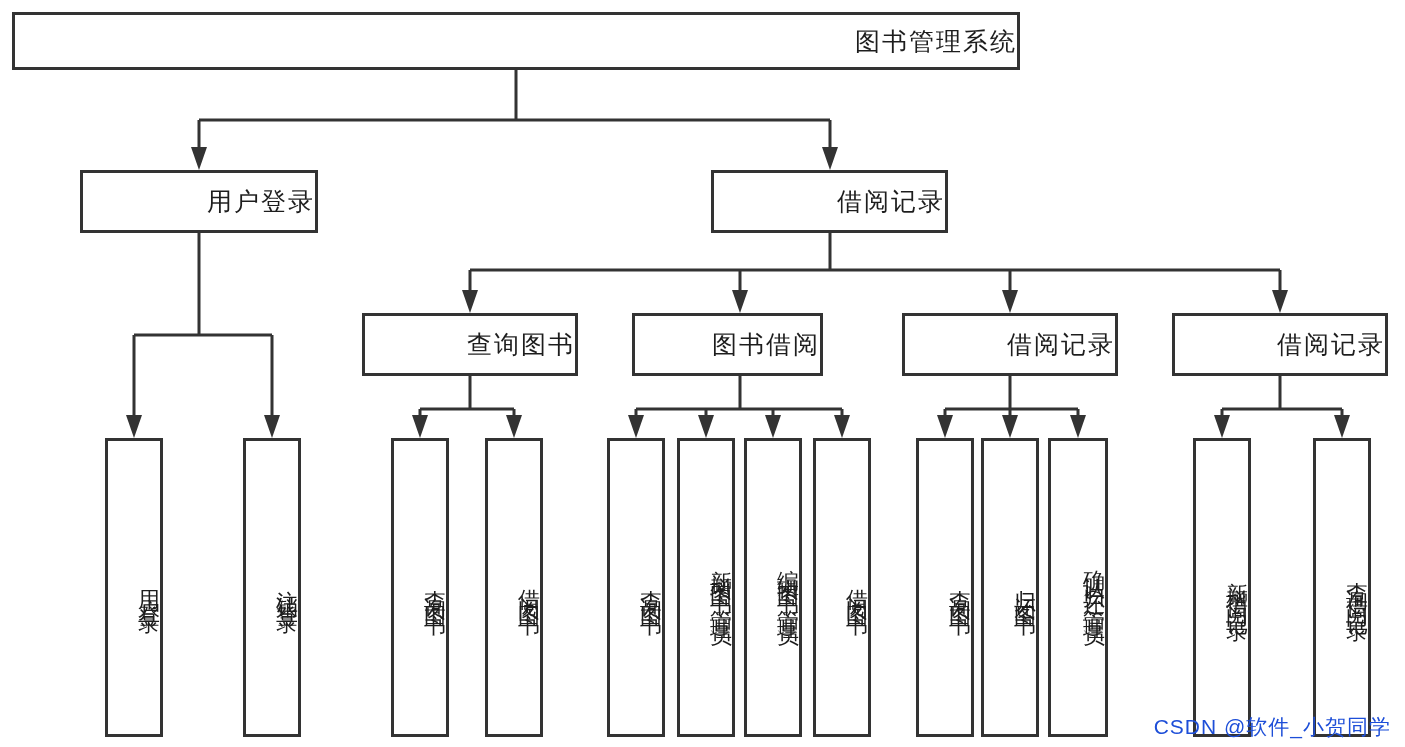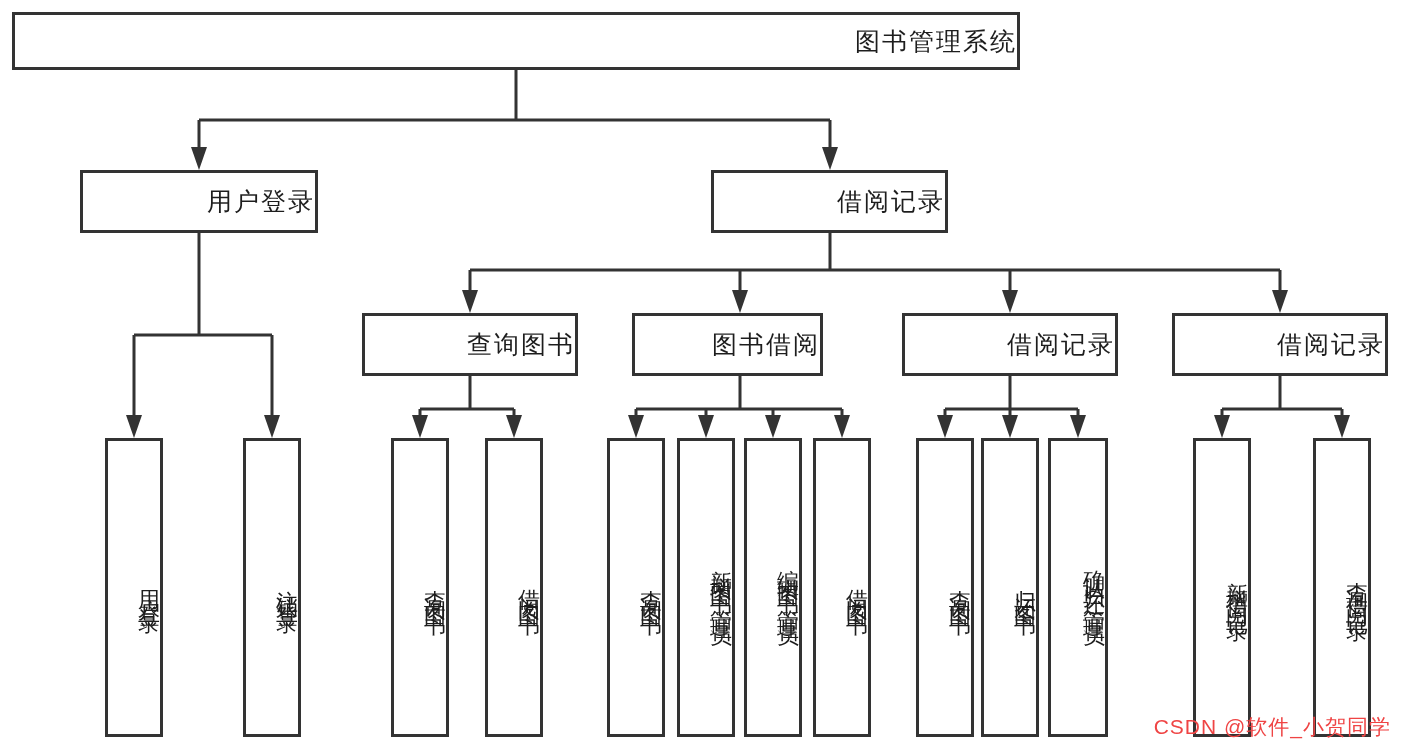--- a/index.html
+++ b/index.html
@@ -37,21 +37,21 @@
     font-size: 22px;
     letter-spacing: 8px;
     line-height: 1;
     white-space: nowrap;
   }
   .watermark {
     position: absolute;
     right: 14px;
     bottom: 6px;
     font-size: 21px;
-    color: #ef4444;
+    color: #1d4ed8;
     letter-spacing: 1px;
     white-space: nowrap;
   }
 </style>
 </head>
 <body>
 
 <div class="canvas">
 
   <svg class="connectors" viewBox="0 0 1405 747">

